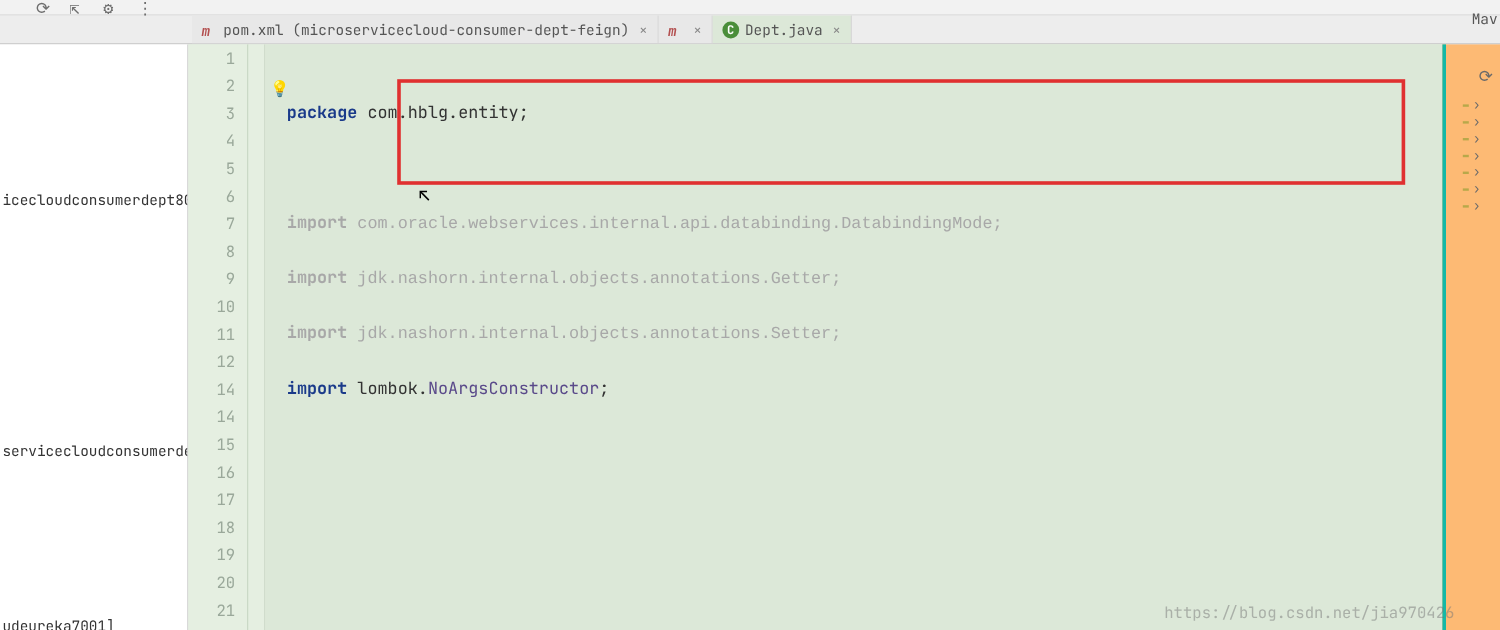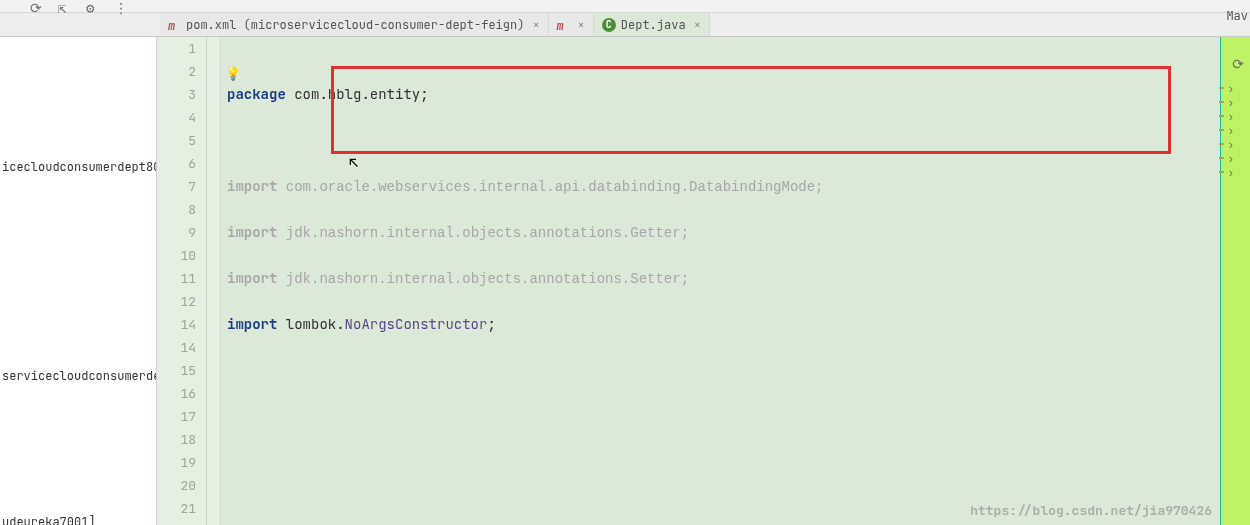--- a/index.html
+++ b/index.html
@@ -96,21 +96,21 @@
   }
   .code-area {
     flex: 1;
     background: #dce8d8;
     line-height: 23px;
     font-size: 14px;
     padding-left: 6px;
     position: relative;
     white-space: pre;
   }
-  .code-line { height: 23px; }
+  .code-line { height: 23px; margin-left: 12px; }
   .kw { color: #1a3a8a; font-weight: bold; }
   .pkg { color: #333; }
   .cls { color: #5a4a8a; }
   .dim { color: #a8a8a8; font-family: Liberation Mono, monospace; }
   .dim-kw { color: #a8a8a8; font-weight: bold; }
   .red-box {
     position: absolute;
     border: 3px solid #e03030;
     left: 174px;
     top: 29px;
@@ -129,23 +129,23 @@
     pointer-events: none;
   }
   .bulb {
     position: absolute;
     left: 4px;
     top: 25px;
     font-size: 13px;
     z-index: 3;
   }
   .right-rail {
-    width: 30px;
-    background: #bef264;
-    border-left: 1px solid #14b8a6;
+    width: 48px;
+    background: #fdba74;
+    border-left: 3px solid #14b8a6;
     position: relative;
   }
   .right-label {
     position: absolute;
     top: -29px;
     right: 2px;
     font-size: 12px;
     color: #555;
   }
   .refresh-icon {
@@ -171,21 +171,20 @@
   }
   .marker .bar { width: 5px; height: 2px; background: #b8a84a; }
   .marker .chev { font-size: 11px; color: #6a6a6a; }
   .watermark {
     position: absolute;
     bottom: 6px;
     right: 38px;
     font-size: 13px;
     color: rgba(120,120,120,0.5);
     z-index: 10;
-    font-weight: bold;
   }
 </style>
 </head>
 <body>
 
 <div class="top-toolbar">
   <div class="toolbar-icons">
     <span class="toolbar-icon">⟳</span>
     <span class="toolbar-icon">⇱</span>
     <span class="toolbar-icon">⚙</span>

